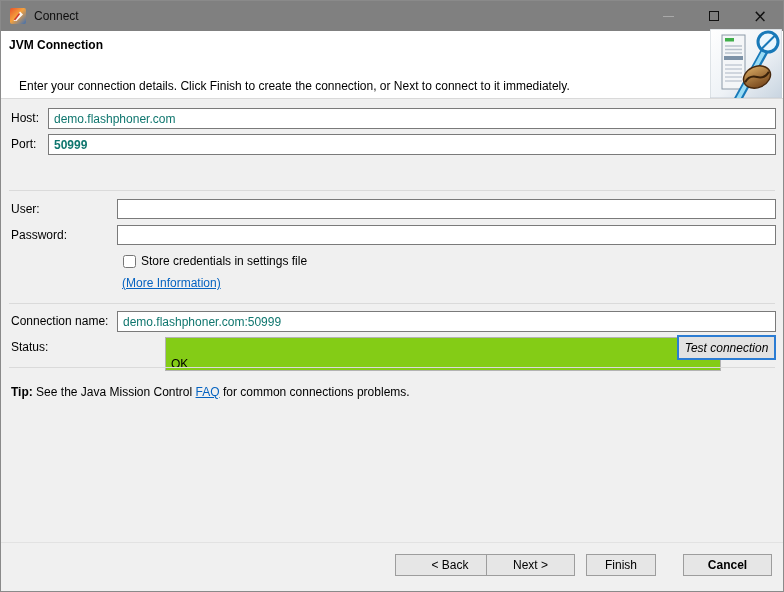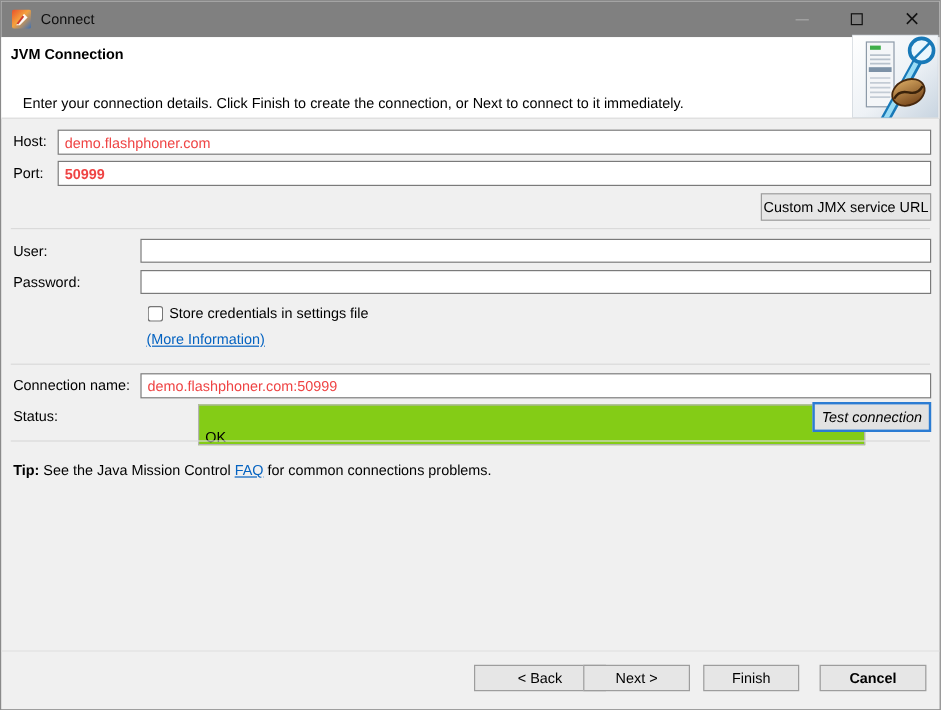--- a/index.html
+++ b/index.html
@@ -26,21 +26,21 @@
     position:absolute;left:0;top:30px;right:0;height:68px;background:#ffffff;
     border-bottom:1px solid #d9d9d9;
   }
   .header-title{position:absolute;left:8px;top:7px;font-weight:bold;font-size:12px;}
   .header-desc{position:absolute;left:18px;top:48px;font-size:12px;}
   .banner{position:absolute;right:1px;top:-2px;width:72px;height:69px;}
   
   .lbl{position:absolute;left:10px;height:20px;line-height:20px;white-space:nowrap;}
   .txt{
     position:absolute;border:1px solid #7a7a7a;background:#fff;
-    font-family:inherit;font-size:12px;padding:0 5px;outline:none;color:#ef4444;
+    font-family:inherit;font-size:12px;padding:0 5px;outline:none;color:#0f766e;
   }
   .ro{
     position:absolute;border:1px solid #b3b3b3;background:#84cc16;
     padding:16px 5px;line-height:20px;overflow:hidden;white-space:nowrap;margin-left:48px;
   }
   .btn{
     position:absolute;background:#e6e6e6;border:1px solid #9d9d9d;
     font-family:inherit;font-size:12px;color:#000;
     display:flex;align-items:center;justify-content:center;cursor:default;padding:0;
   }
@@ -125,21 +125,20 @@
         <path d="M34 48 q6.5 -5 13 0 q6.5 5 13 0" stroke="#3a220a" stroke-width="2" fill="none"></path>
       </g>
     </svg>
   </div>
 
   <label class="lbl" style="top:107px;">Host:</label>
   <input class="txt" style="left: 47px; top: 107px; width: 728px; height: 21px;" type="text" value="demo.flashphoner.com">
   <label class="lbl" style="top:133px;">Port:</label>
   <input class="txt" style="left: 47px; top: 133px; width: 728px; height: 21px; font-weight: bold;" type="text" value="50999">
 
-  <button class="btn" style="left:633px;top:160px;width:142px;height:23px;">Custom JMX service URL</button>
 
   <div class="sep" style="top:189px;"></div>
 
   <label class="lbl" style="top:198px;">User:</label>
   <input class="txt" style="left: 116px; top: 198px; width: 659px; height: 20px;" type="text" value="">
   <label class="lbl" style="top:224px;">Password:</label>
   <input class="txt" style="left: 116px; top: 224px; width: 659px; height: 20px;" type="password" value="">
 
   <input class="chk" type="checkbox" style="">
   <label class="chk-label">Store credentials in settings file</label>
@@ -157,15 +156,15 @@
 
   <div class="sep" style="top:366px;"></div>
 
   <div class="tip">
     <b>Tip:</b><span> See the Java Mission Control </span><a class="link">FAQ</a><span> for common connections problems.</span>
   </div>
 
   <div class="sep-full" style="top:541px;"></div>
   <button class="btn" style="left:394px;top:553px;width:110px;height:22px;">&lt; Back</button>
   <button class="btn" style="left:485px;top:553px;width:89px;height:22px;">Next &gt;</button>
-  <button class="btn" style="left:585px;top:553px;width:80px;height:22px;text-align:center;">Finish</button>
+  <button class="btn" style="left:585px;top:553px;width:70px;height:22px;text-align:center;">Finish</button>
   <button class="btn" style="left:682px;top:553px;width:89px;height:22px;font-weight:bold;">Cancel</button>
 </div>
 
 </body></html>

